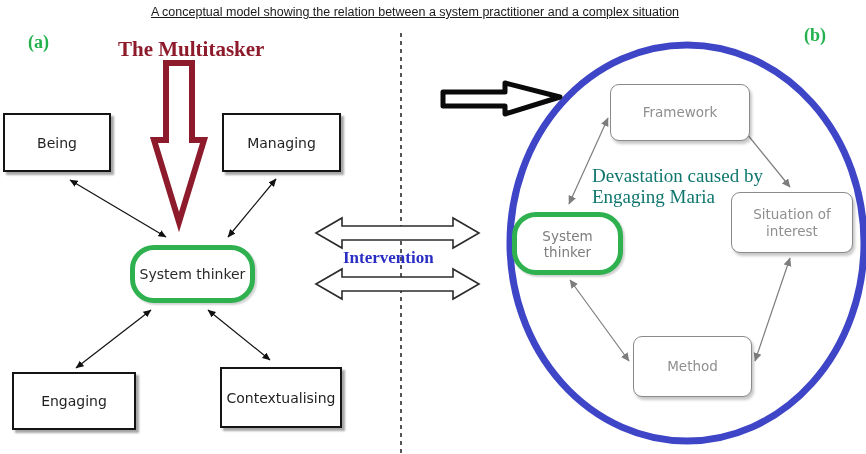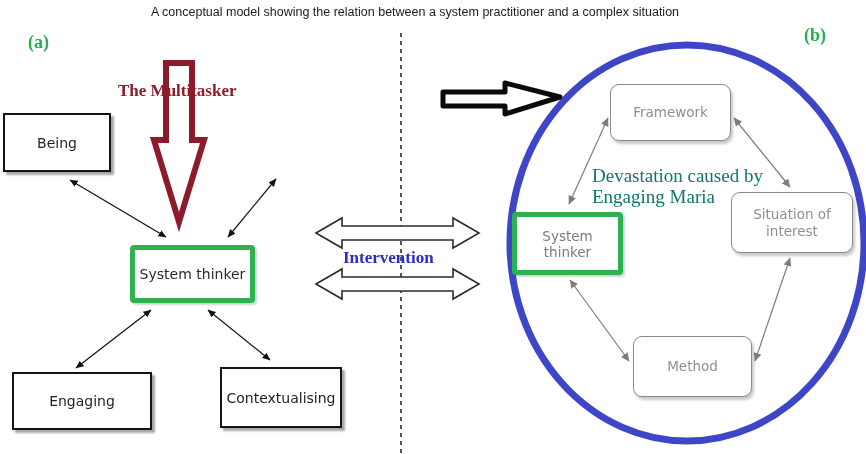--- a/index.html
+++ b/index.html
@@ -1,33 +1,33 @@
 <!DOCTYPE html>
 <html><head>
 <meta charset="utf-8">
 <style>
   html,body{margin:0;padding:0;background:#fff;}
   .stage{position:relative;width:866px;height:454px;background:#fff;overflow:hidden;
          font-family:"DejaVu Sans",sans-serif;}
   .abs{position:absolute;}
   .title{left:0;top:5px;width:830px;text-align:center;font-family:"Liberation Sans",sans-serif;
-         font-size:12.5px;color:#1b1b1b;}
+         font-size:12.5px;color:#1b1b1b;text-decoration:underline;}
   .panel-label{font-family:"Liberation Serif",serif;font-weight:bold;font-size:18px;color:#22b14c;}
   .heading-red{left:118px;top:37px;font-family:"Liberation Serif",serif;font-weight:bold;
-               font-size:17px;color:#8e1b2b;margin-top:44px;}
+               font-size:21px;color:#8e1b2b;}
   .heading-blue{left:413px;top:36px;font-family:"Liberation Serif",serif;font-weight:bold;
                 font-size:18px;line-height:21px;color:#3a3fc4;}
   .intervention{left:343px;top:248px;font-family:"Liberation Serif",serif;font-weight:bold;
                 font-size:17px;color:#2a2ec4;}
   .devastation{left:592px;top:165px;width:180px;font-family:"Liberation Serif",serif;
                font-size:19px;line-height:21px;color:#0f766e;}
   .box{background:#fff;border:2px solid #141414;box-shadow:3px 3px 2px rgba(0,0,0,0.35);
        display:flex;align-items:center;justify-content:center;font-size:14px;color:#1f1f1f;
        text-align:center;box-sizing:border-box;}
-  .stbox{background:#fff;border:5px solid #2eb14e;border-radius:4px;
+  .stbox{background:#fff;border:5px solid #2eb14e;border-radius:24px;
          box-shadow:2px 2px 2px rgba(0,0,0,0.18);display:flex;align-items:center;
          justify-content:center;box-sizing:border-box;text-align:center;}
   .stbox.dark{font-size:14px;color:#2a2a2a;}
   .stbox.gray{font-size:13.5px;color:#7d7d7d;}
   .gbox{background:#fff;border:1.5px solid #8a8a8a;border-radius:9px;
         box-shadow:2px 3px 3px rgba(0,0,0,0.22);display:flex;align-items:center;
         justify-content:center;font-size:13.5px;color:#8f8f8f;text-align:center;
         box-sizing:border-box;line-height:17px;}
   svg{position:absolute;left:0;top:0;}
 </style>
@@ -72,22 +72,23 @@
   <div class="abs panel-label" style="left:28px;top:32px;">(a)</div>
   <div class="abs panel-label" style="left:804px;top:25px;">(b)</div>
   <div class="abs heading-red">The Multitasker</div>
   <div class="abs intervention">Intervention</div>
   <div class="abs devastation">
     <div>Devastation caused by</div>
     <div>Engaging Maria</div>
   </div>
 
   <div class="abs box" style="left:3px;top:113px;width:108px;height:59px;">Being</div>
-  <div class="abs box" style="left:12px;top:372px;width:140px;height:58px;">Engaging</div>
+  <div class="abs box" style="left:222px;top:113px;width:119px;height:59px;">Managing</div>
+  <div class="abs box" style="left:12px;top:372px;width:124px;height:58px;">Engaging</div>
   <div class="abs box" style="left:220px;top:367px;width:122px;height:61px;">Contextualising</div>
   <div class="abs stbox dark" style="left:130px;top:245px;width:125px;height:58px;">System thinker</div>
 
-  <div class="abs gbox" style="left:610px;top:84px;width:121px;height:57px;">Framework</div>
+  <div class="abs gbox" style="left:610px;top:84px;width:140px;height:57px;">Framework</div>
   <div class="abs gbox" style="left:731px;top:192px;width:122px;height:61px;padding:0 8px;">Situation of interest</div>
   <div class="abs gbox" style="left:633px;top:336px;width:119px;height:61px;">Method</div>
   <div class="abs stbox gray" style="left:512px;top:212px;width:111px;height:63px;">System thinker</div>
 
 </div>
 
 </body></html>

